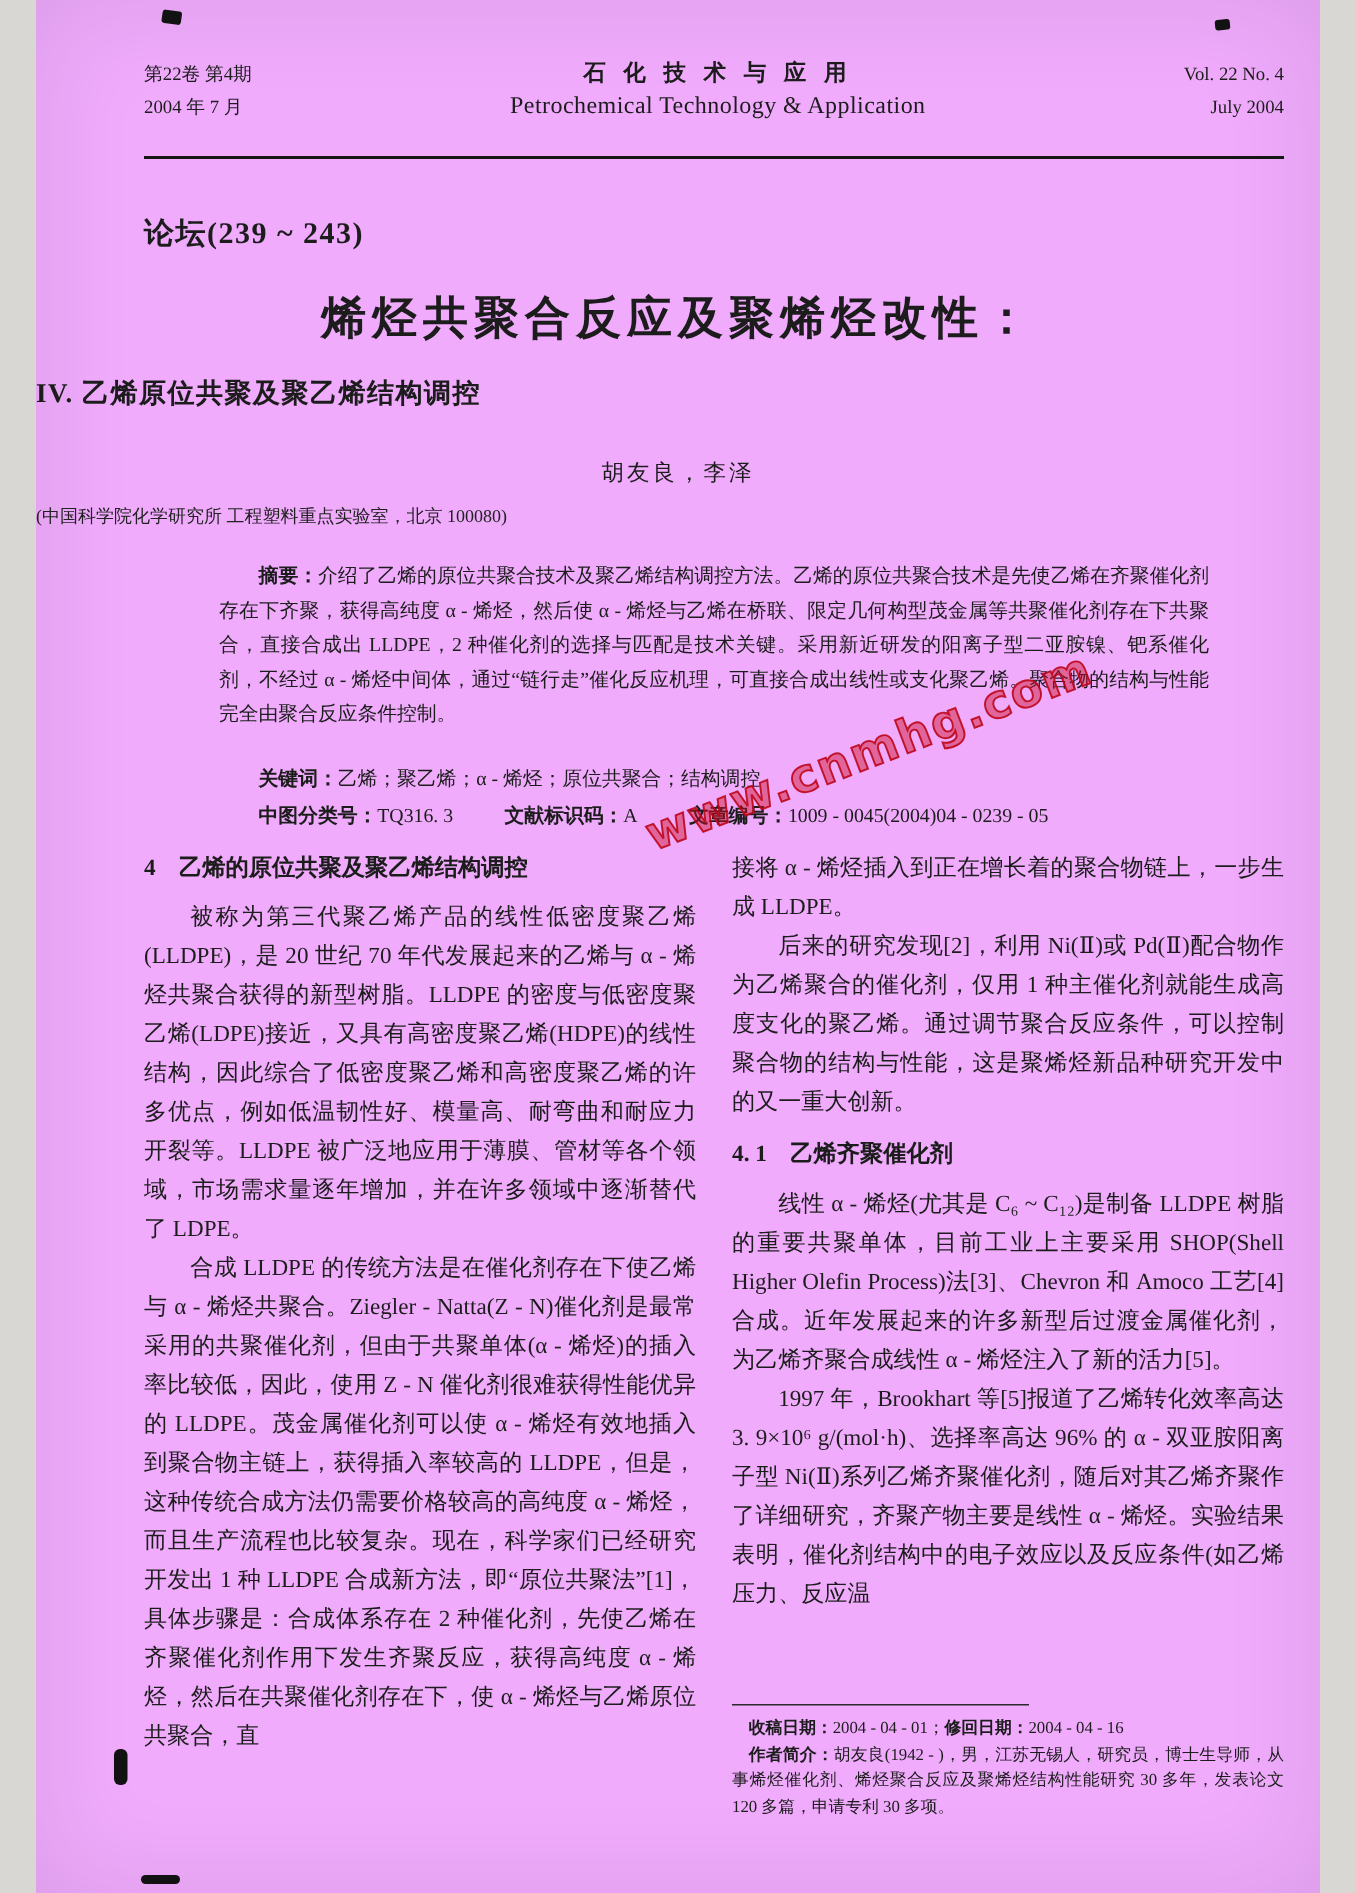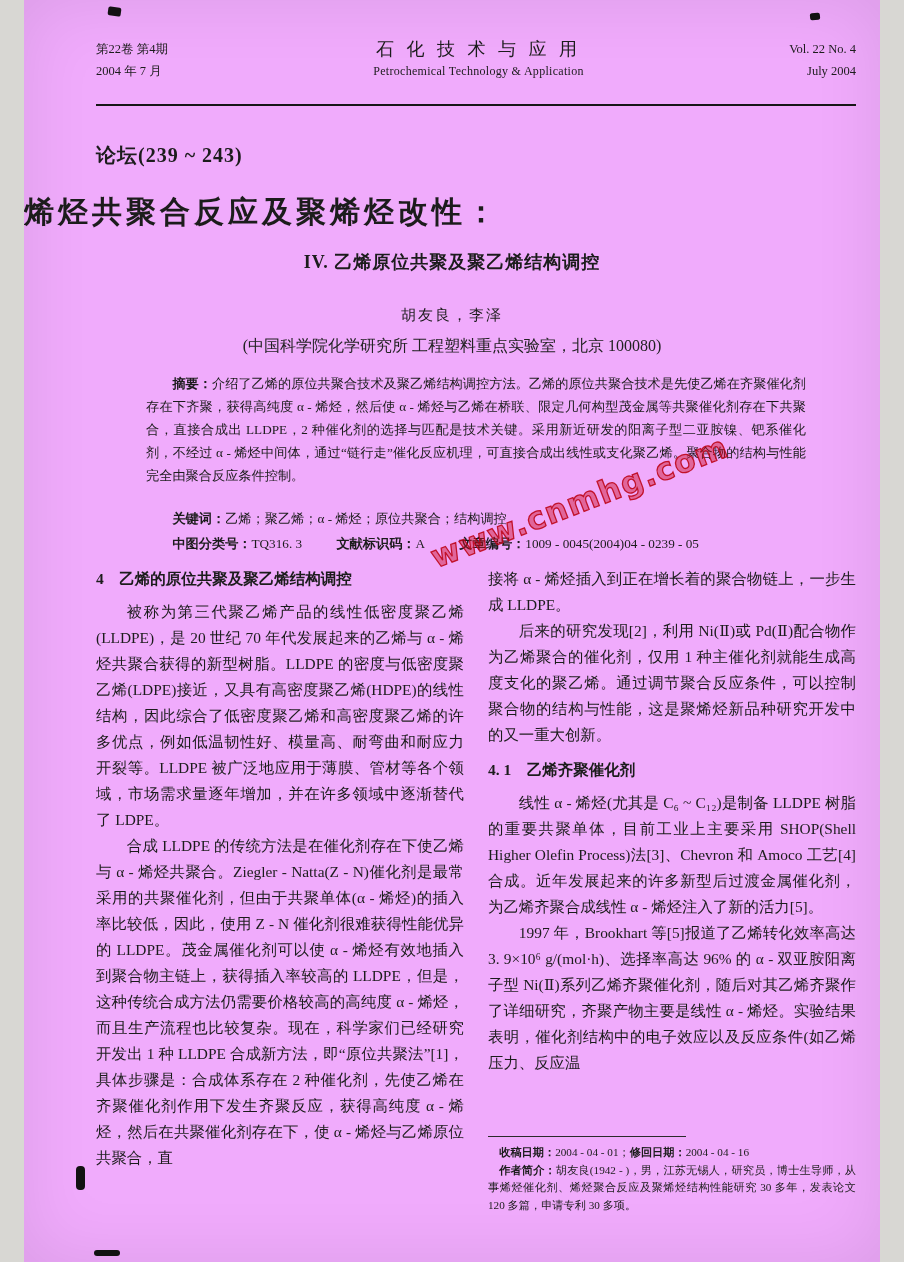--- a/index.html
+++ b/index.html
@@ -17,45 +17,45 @@
   }
 
   
   .header {
     position: absolute; top: 38px; left: 72px; width: 760px;
     display: flex; justify-content: space-between; align-items: flex-start;
     font-size: 12.5px; line-height: 22px;
   }
   .header-left { text-align: left; }
   .header-center { text-align: center; flex: 1; }
-  .journal-cn { font-size: 18px; font-weight: 400; letter-spacing: 4px; }
-  .journal-en { font-size: 12px; letter-spacing: 0.3px; }
+  .journal-cn { font-size: 15px; font-weight: 700; letter-spacing: 4px; }
+  .journal-en { font-size: 16px; letter-spacing: 0.3px; }
   .header-right { text-align: right; font-weight: 400; }
   .header-rule {
     position: absolute; top: 104px; left: 72px; width: 760px; height: 2px;
     background: #161616;
   }
 
   
   .forum { position: absolute; top: 142px; left: 72px; font-size: 20px; font-weight: 700; letter-spacing: 1px; }
   .title {
     position: absolute; top: 192px; left: 0; width: 100%;
-    font-size: 30px; font-weight: 700; letter-spacing: 4px;
+    text-align: center; font-size: 30px; font-weight: 700; letter-spacing: 4px;
   }
   .subtitle {
     position: absolute; top: 250px; left: 0; width: 100%;
-    text-align: center; font-size: 18px; font-weight: 700; letter-spacing: 1px;
+    text-align: left; font-size: 18px; font-weight: 700; letter-spacing: 1px;
   }
   .authors {
     position: absolute; top: 306px; left: 0; width: 100%;
     text-align: center; font-size: 15px; letter-spacing: 2px;
   }
   .affiliation {
     position: absolute; top: 336px; left: 0; width: 100%;
-    text-align: center; font-size: 16px; color: #222;
+    text-align: left; font-size: 12px; color: #222;
   }
 
   .abstract-block {
     position: absolute; top: 372px; left: 122px; width: 660px;
     font-size: 13.2px; line-height: 23px; text-align: justify;
   }
   .abstract-block p { text-indent: 2em; }
   .lead-label { font-weight: 700; }
   .keywords-line { margin-top: 20px; }
   .meta-line { margin-top: 2px; white-space: nowrap; }

